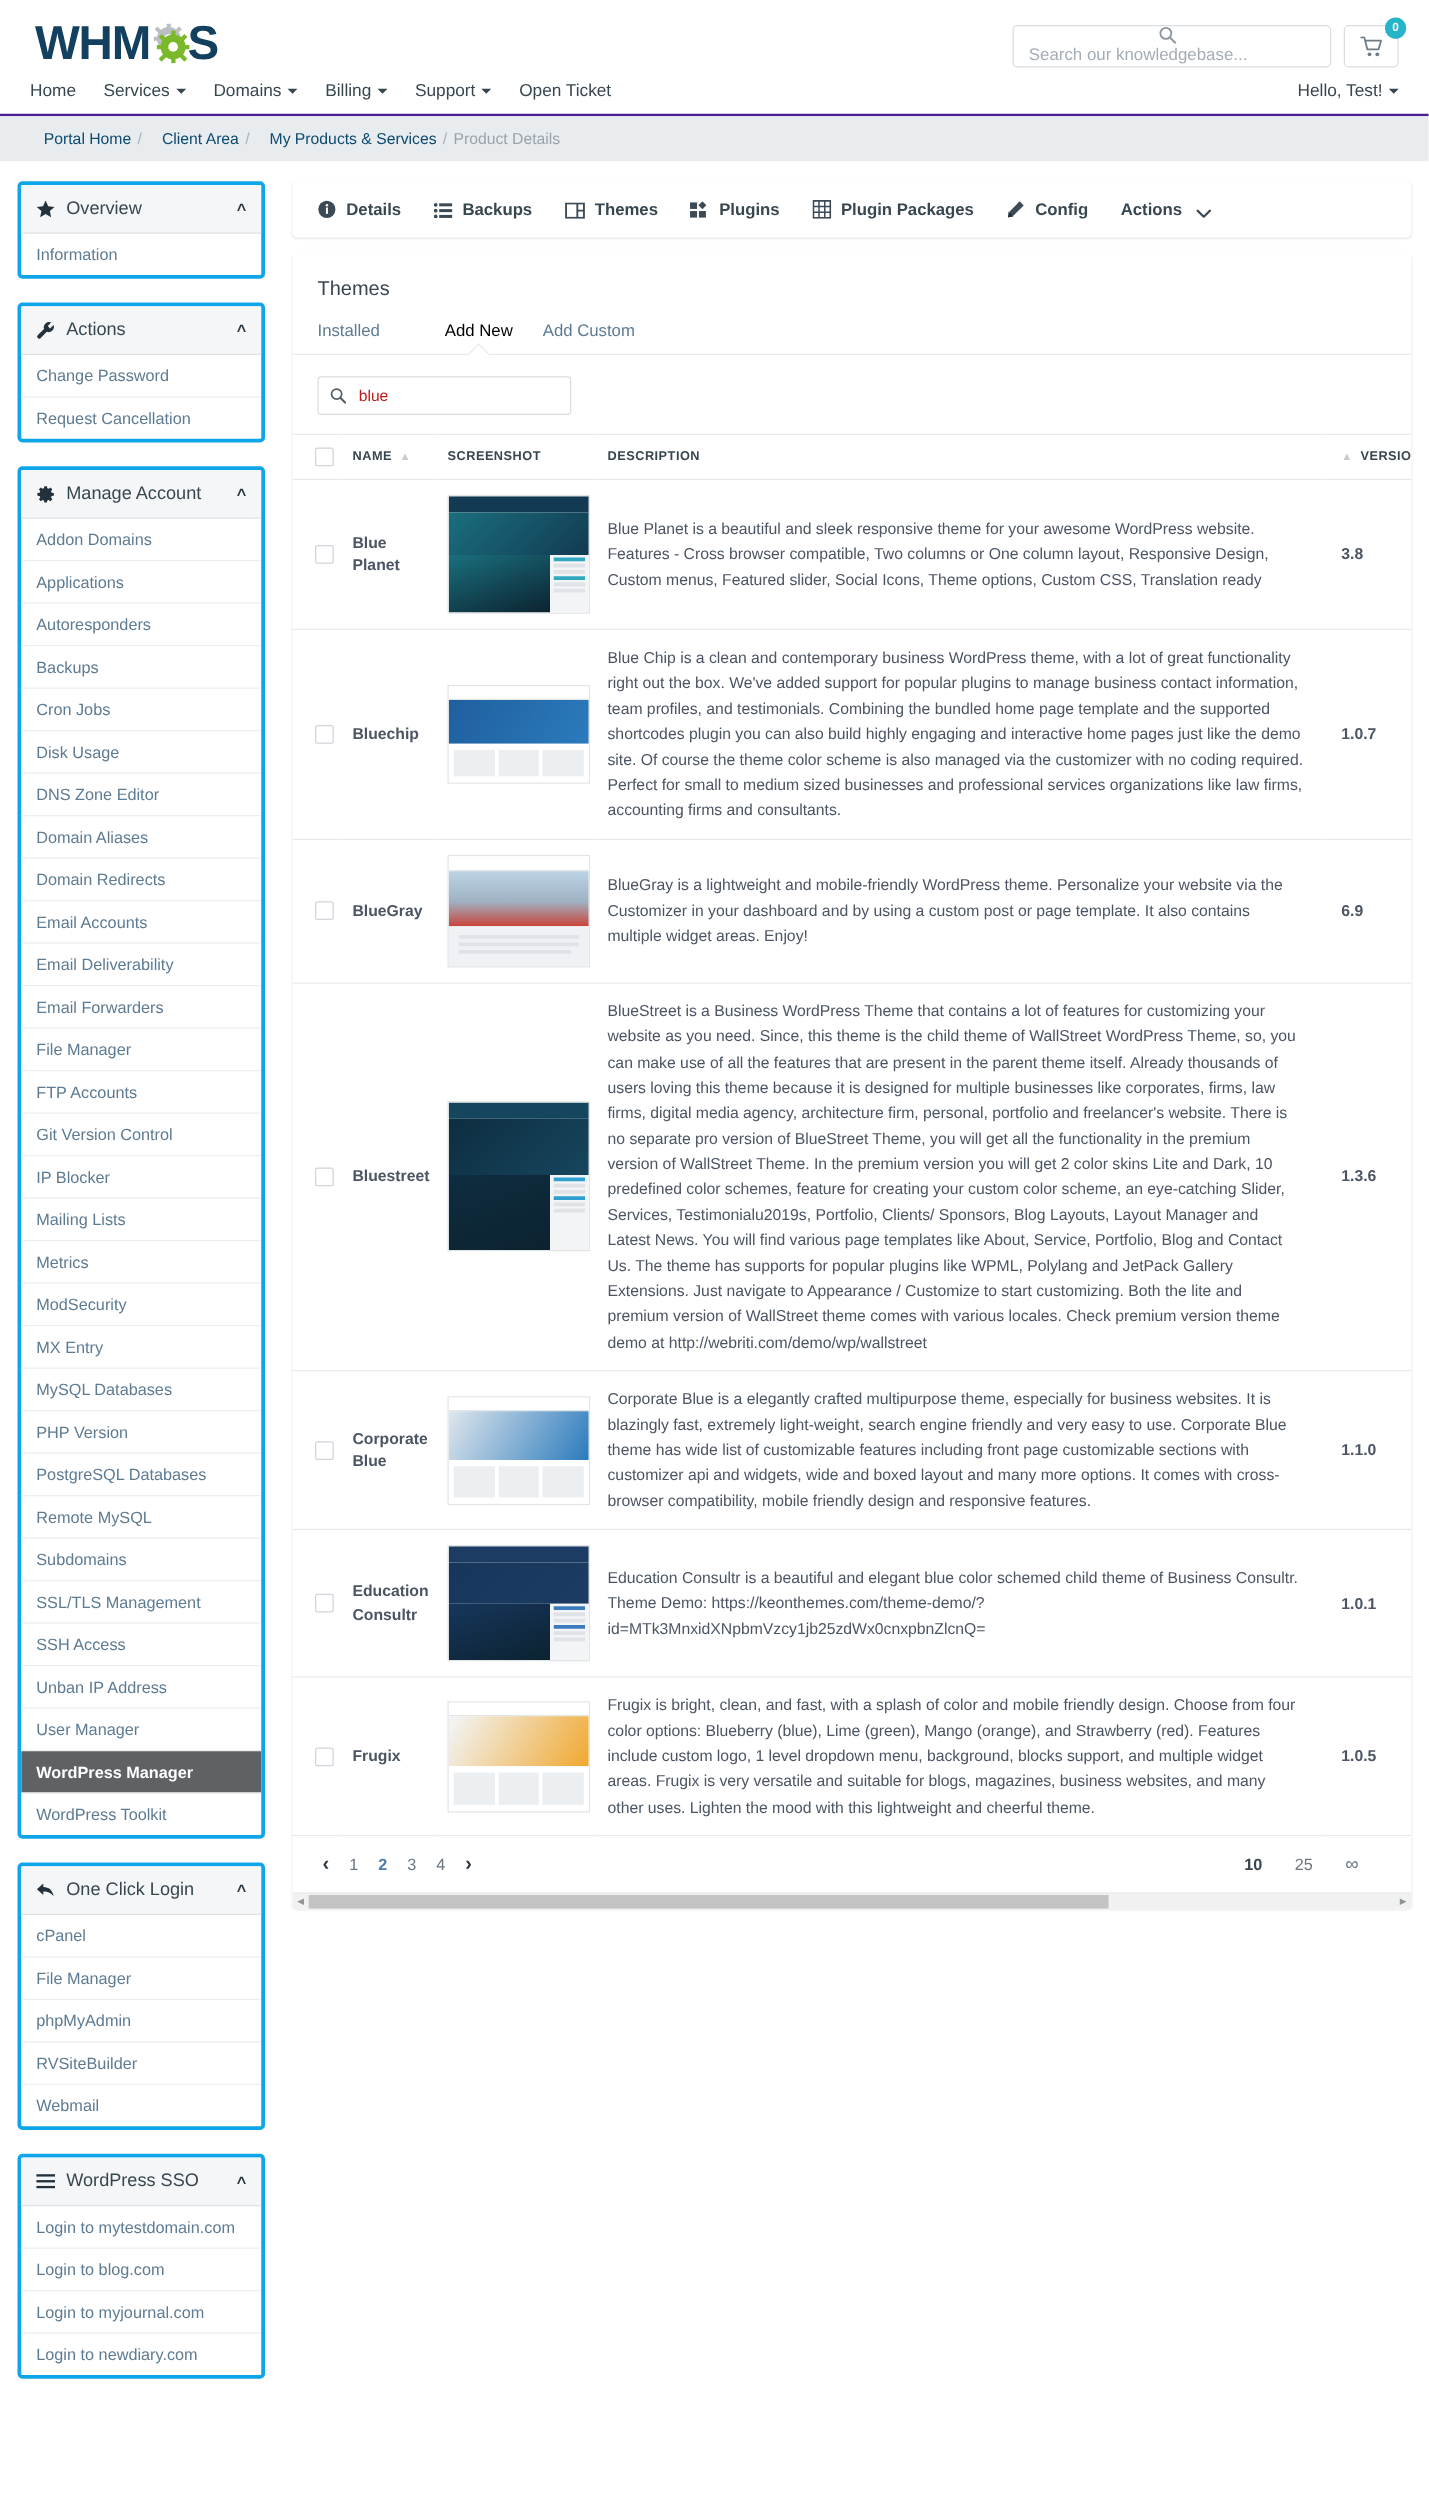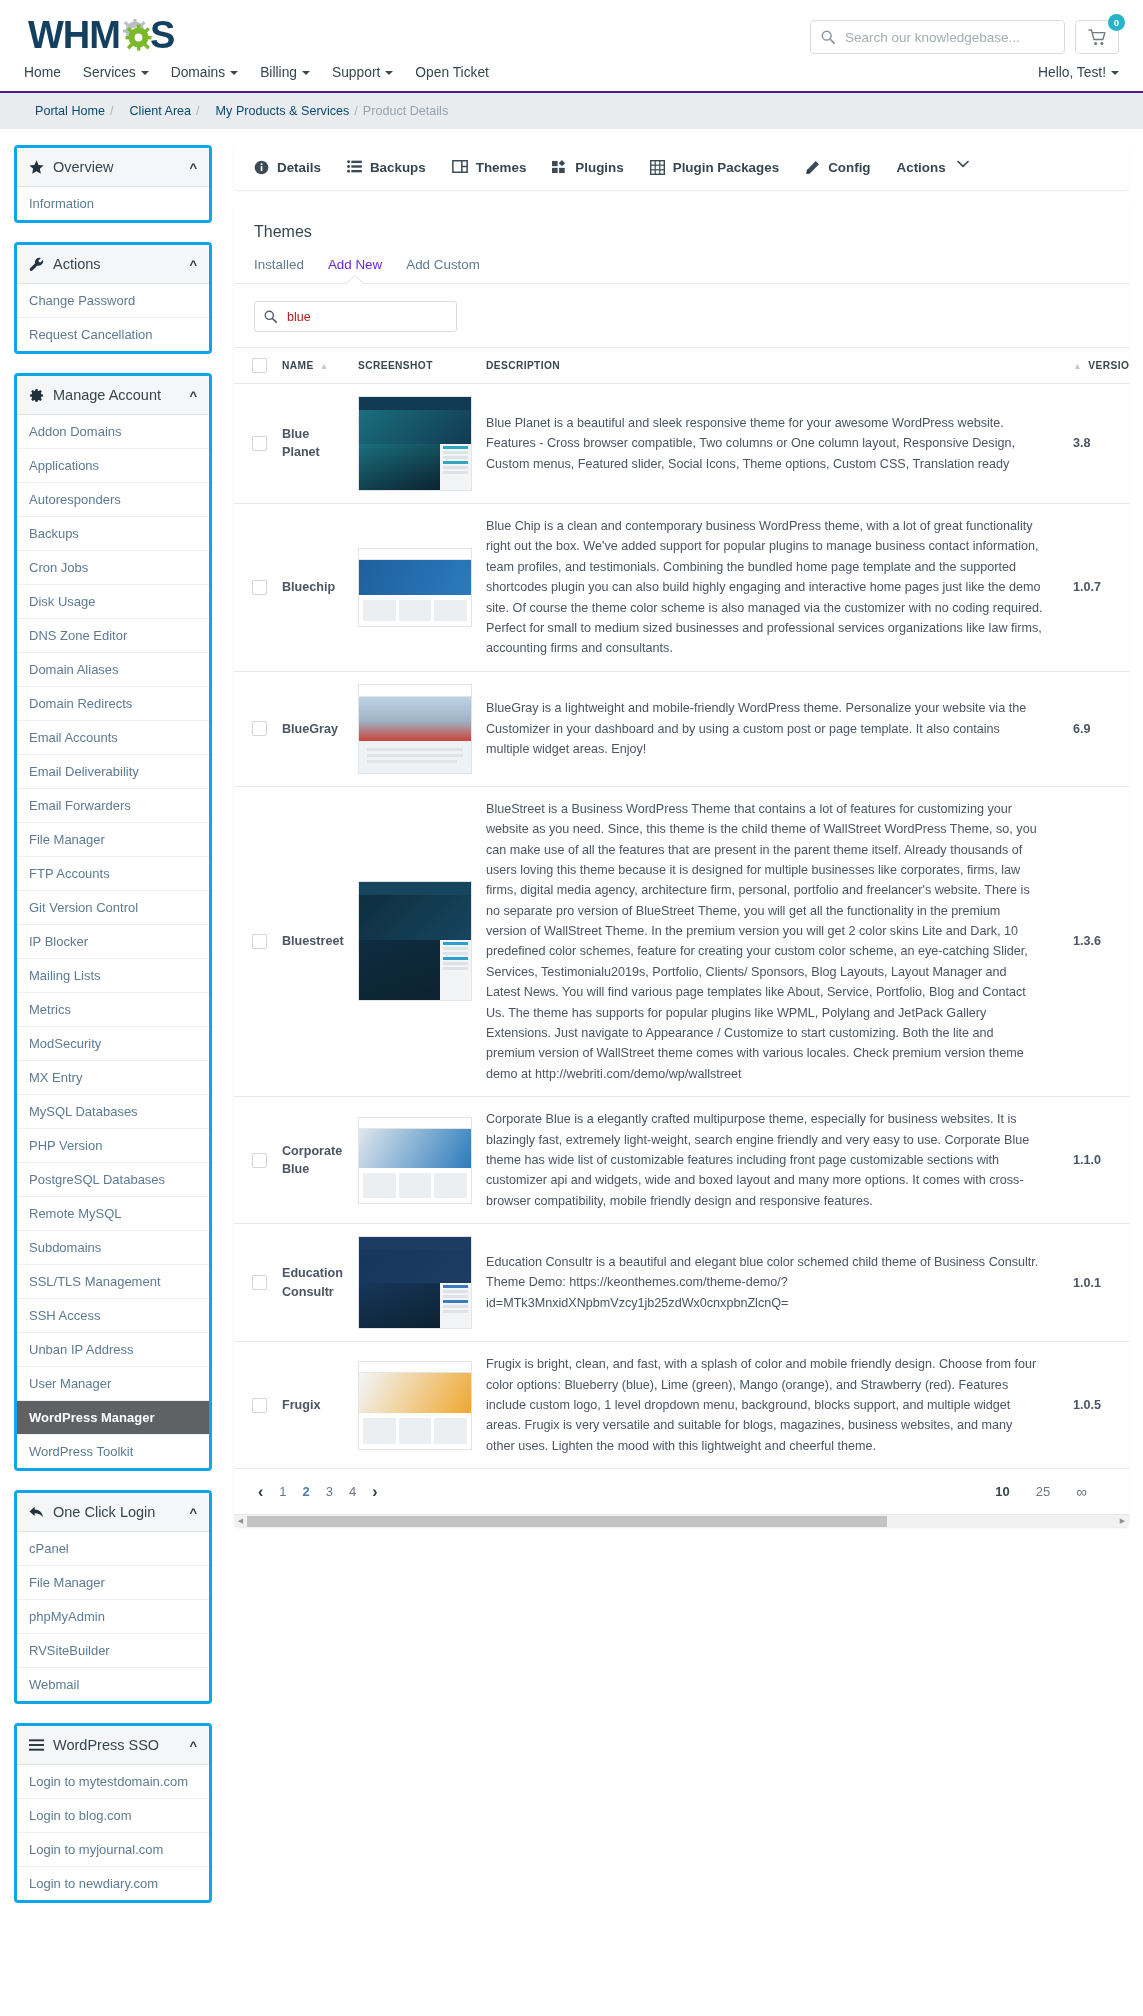--- a/index.html
+++ b/index.html
@@ -12,21 +12,21 @@
     color:#4b5563;
     -webkit-font-smoothing:antialiased;
   }
 
   
   .topbar { background:#fff; padding:16px 24px 0 24px; display:flex; align-items:flex-start; justify-content:space-between; }
   .logo { font-size:38px; font-weight:bold; color:#13405e; letter-spacing:-1px; line-height:1; display:flex; align-items:center; padding-left:4px;}
   .logo .gear { position:relative; width:34px; height:34px; display:inline-block; margin:0 -2px; vertical-align:middle; }
   .logo .gear svg { position:absolute; top:-2px; left:0; }
   .header-right { display:flex; align-items:center; gap:10px; margin-top:4px; }
-  .kb-search { width:255px; height:34px; border:1px solid #d9dde2; border-radius:4px; display:flex; align-items:center; padding:0 10px; background:#fff;}
+  .kb-search { width:255px; height:34px; border:1px solid #d9dde2; border-radius:4px; display:flex; align-items:center; padding:0 10px; background:#fff;flex-direction:column;}
   .kb-search .mag { color:#9aa3ab; margin-right:8px; display:flex; }
   .kb-search input { border:0; outline:0; width:100%; font-size:13.5px; color:#5b6670; font-family:"Liberation Sans", sans-serif; background:transparent;}
   .kb-search input::placeholder { color:#a4acb4; }
   .cart-btn { width:44px; height:34px; border:1px solid #d9dde2; border-radius:4px; display:flex; align-items:center; justify-content:center; position:relative; background:#fff;}
   .cart-badge { position:absolute; top:-7px; right:-7px; background:#25b4c8; color:#fff; border-radius:50%; width:17px; height:17px; font-size:9.5px; display:flex; align-items:center; justify-content:center; font-weight:bold;}
 
   
   .navbar { background:#fff; padding:0 24px; display:flex; align-items:center; justify-content:space-between; border-bottom:2px solid #4c1d95; height:39px; }
   .navlinks { display:flex; align-items:center; gap:22px; }
   .navlinks a, .navright a { color:#37474f; text-decoration:none; font-size:13.8px; display:flex; align-items:center; gap:5px; }
@@ -50,29 +50,29 @@
   .chev { color:#2b3a44; font-size:13px; font-weight:bold; line-height:1;}
   .panel-list { list-style:none; margin:0; padding:0; }
   .panel-list li { border-top:1px solid #eceef0; }
   .panel-list li:first-child { border-top:0; }
   .panel-list a { display:block; padding:9px 12px; color:#5d7b92; text-decoration:none; font-size:13px; }
   .panel-list li.active a { background:#5e6265; color:#fff; font-weight:bold; }
 
   
   .card { background:#fff; border-radius:4px; box-shadow:0 1px 2px rgba(0,0,0,.09); }
   .tabbar { display:flex; align-items:center; gap:26px; padding:15px 20px; }
-  .tabbar .tab { display:flex; align-items:flex-start; gap:8px; color:#37474f; font-size:13.4px; text-decoration:none; font-weight:bold;}
+  .tabbar .tab { display:flex; align-items:flex-end; gap:8px; color:#37474f; font-size:13.4px; text-decoration:none; font-weight:bold;}
   .tabbar .tab .ti { display:flex; align-items:center; }
 
   
   .themes-card { background:#fff; border-radius:4px; box-shadow:0 1px 2px rgba(0,0,0,.09); margin-top:13px; overflow:hidden; }
   .themes-title { font-size:16px; color:#37474f; padding:20px 20px 0 20px; }
   .subtabs { display:flex; gap:24px; padding:16px 20px 11px 20px; border-bottom:1px solid #e7eaec; position:relative; }
   .subtab { font-size:13.4px; color:#5d7b92; text-decoration:none; position:relative; }
-  .subtab.active { color:#6d28d9; }
+  .subtab.active { color:#000000;margin-left:28px; }
   .subtab.active:after{
     content:""; position:absolute; left:50%; margin-left:-6px; bottom:-17px;
     width:11px;height:11px;background:#fff;border-left:1px solid #e7eaec;border-top:1px solid #e7eaec;
     transform:rotate(45deg);
   }
   .search-wrap { padding:17px 20px 15px 20px; }
   .theme-search { width:203px; height:31px; border:1px solid #d9dde2; border-radius:3px; display:flex; align-items:center; padding:0 9px; }
   .theme-search .mag { color:#6a7884; margin-right:8px; display:flex; }
   .theme-search input { border:0; outline:0; width:100%; font-size:12.5px; color:#b91c1c; font-family:"Liberation Sans", sans-serif;}
 

